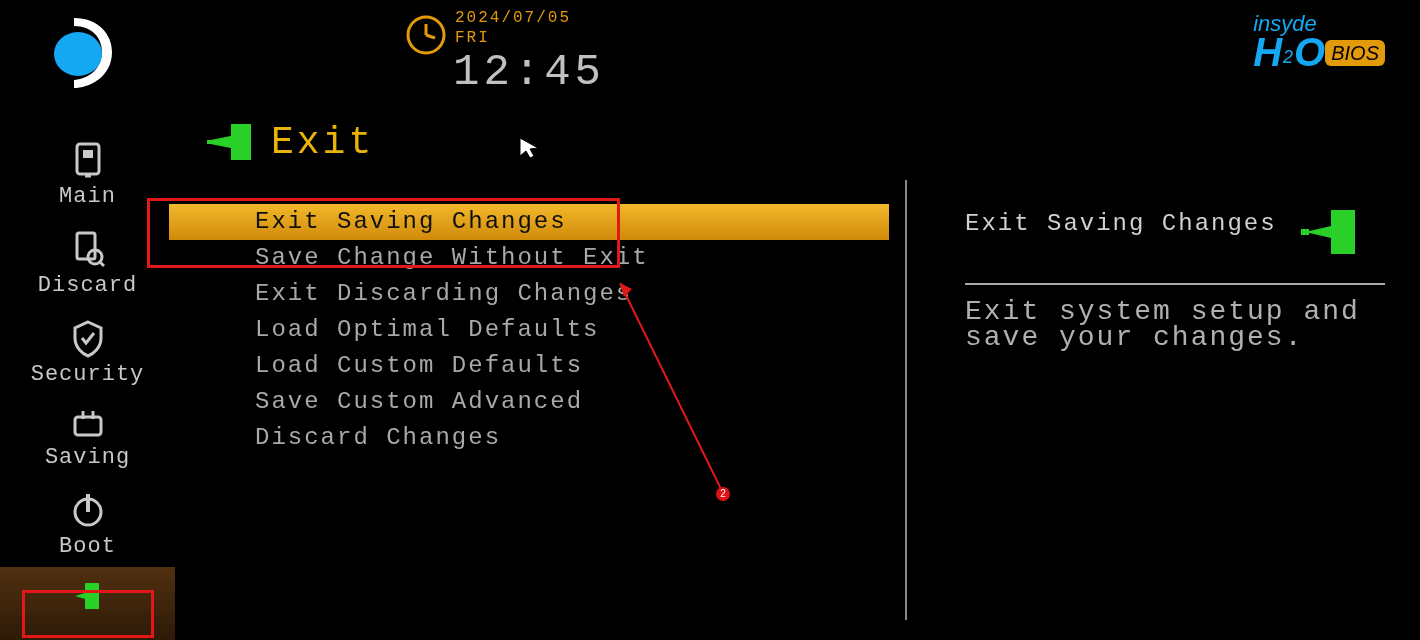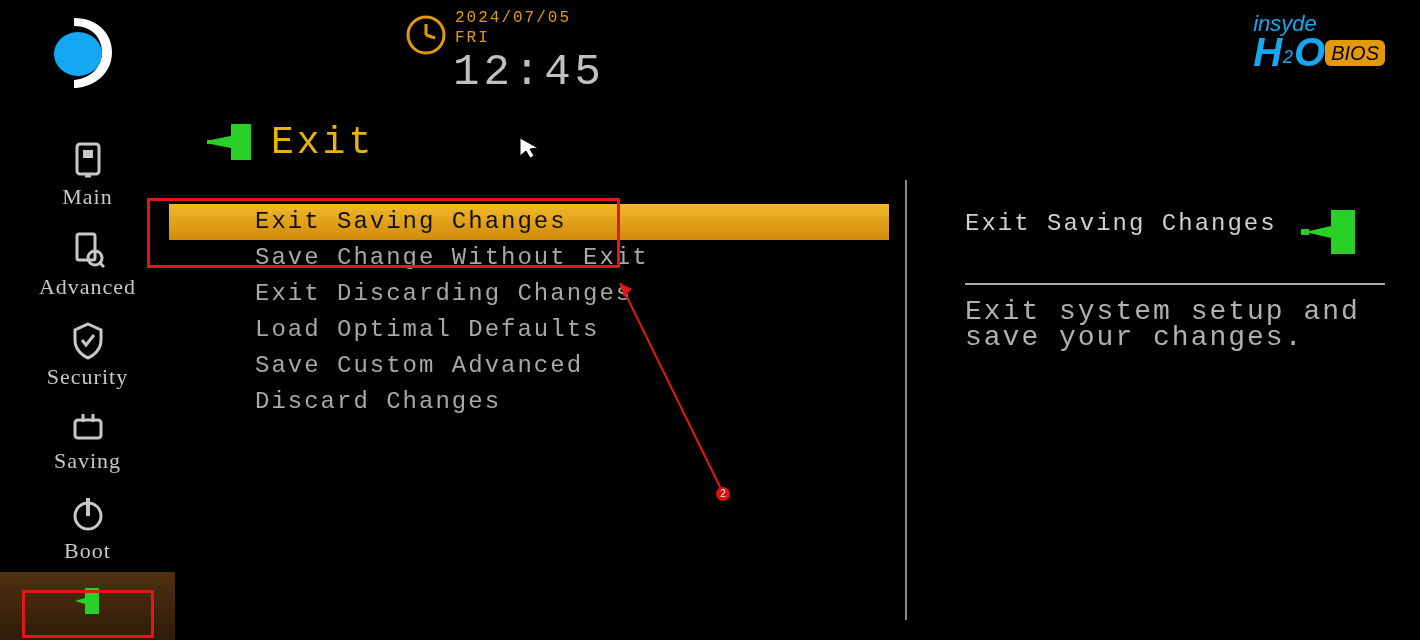--- a/index.html
+++ b/index.html
@@ -13,21 +13,21 @@
   .clock-time { color: #c0c0c0; font-size: 44px; letter-spacing: 4px; line-height: 48px; margin-left: -2px; }
 
   .bios-logo { position: absolute; right: 35px; top: 14px; font-family: "Arial Black", sans-serif; }
   .bios-logo .insyde { color: #14a7f2; font-size: 22px; font-style: italic; line-height: 20px; }
   .bios-logo .h2row { display:flex; align-items:flex-end; }
   .bios-logo .h2 { color: #14a7f2; font-size: 40px; font-style: italic; font-weight: 900; line-height: 36px; }
   .bios-logo .sub2 { color:#14a7f2; font-size:18px; font-style:italic; margin: 0 1px 2px; }
   .bios-logo .o { background: #e29a0a; color: #000; font-size: 20px; padding: 2px 6px; border-radius: 6px; font-style: italic; line-height: 22px; margin-bottom:4px; }
 
   .sidebar { position: absolute; left: 0; top: 100px; width: 175px; bottom: 0; }
-  .side-item { display:flex; flex-direction:column; align-items:center; padding: 12px 6px 8px; color: #c8c8c8; font-size: 22px; letter-spacing: 1px; cursor: pointer; font-family: Liberation Serif, serif; }
+  .side-item { display:flex; flex-direction:column; align-items:center; padding: 12px 6px 8px; color: #c8c8c8; font-size: 22px; letter-spacing: 1px; cursor: pointer; }
   .side-item svg { margin-bottom: 4px; }
   .side-item.active { background: linear-gradient(#503010,#2a1806); }
 
   .page-title { position: absolute; left: 205px; top: 120px; display:flex; align-items:center; }
   .page-title .txt { color: #eab308; font-size: 38px; letter-spacing: 3px; margin-left: 14px; }
 
   .main { position: absolute; left: 175px; top: 180px; width: 730px; }
   .menu-list { margin-top: 24px; }
   .menu-item { height: 36px; line-height: 36px; padding-left: 80px; font-size: 24px; letter-spacing: 2px; color: #a8a8a8; cursor:pointer; }
   .menu-item.selected { background: linear-gradient(#f2b92a,#d08a0a); color: #101010; margin-left: -6px; width: 720px; }
@@ -94,21 +94,21 @@
         <line x1="14" y1="36" x2="20" y2="36" stroke="#c8c8c8" stroke-width="3"></line>
       </svg>
     <span>Main</span>
   </div>
   <div class="side-item">
     <svg width="34" height="40">
         <rect x="6" y="4" width="18" height="26" rx="2" fill="none" stroke="#c8c8c8" stroke-width="3"></rect>
         <circle cx="24" cy="28" r="7" fill="none" stroke="#c8c8c8" stroke-width="3"></circle>
         <line x1="29" y1="33" x2="33" y2="37" stroke="#c8c8c8" stroke-width="3"></line>
       </svg>
-    <span>Advanced</span>
+    <span>Discard</span>
   </div>
   <div class="side-item">
     <svg width="34" height="40">
         <path d="M17 4 L30 10 V20 C30 30 22 36 17 38 C12 36 4 30 4 20 V10 Z" fill="none" stroke="#c8c8c8" stroke-width="3"></path>
         <path d="M11 20 l4 5 l8 -10" fill="none" stroke="#c8c8c8" stroke-width="3"></path>
       </svg>
     <span>Security</span>
   </div>
   <div class="side-item">
     <svg width="34" height="34">
@@ -140,20 +140,21 @@
   </svg>
   <span class="txt">Exit</span>
 </div>
 
 <div class="main">
   <div class="menu-list">
     <div class="menu-item selected">Exit Saving Changes</div>
     <div class="menu-item">Save Change Without Exit</div>
     <div class="menu-item">Exit Discarding Changes</div>
     <div class="menu-item">Load Optimal Defaults</div>
+    <div class="menu-item">Load Custom Defaults</div>
     <div class="menu-item">Save Custom Advanced</div>
     <div class="menu-item">Discard Changes</div>
   </div>
 </div>
 
 <div class="divider"></div>
 
 <div class="info">
   <div class="info-title">Exit Saving Changes</div>
   <span class="info-icon">

